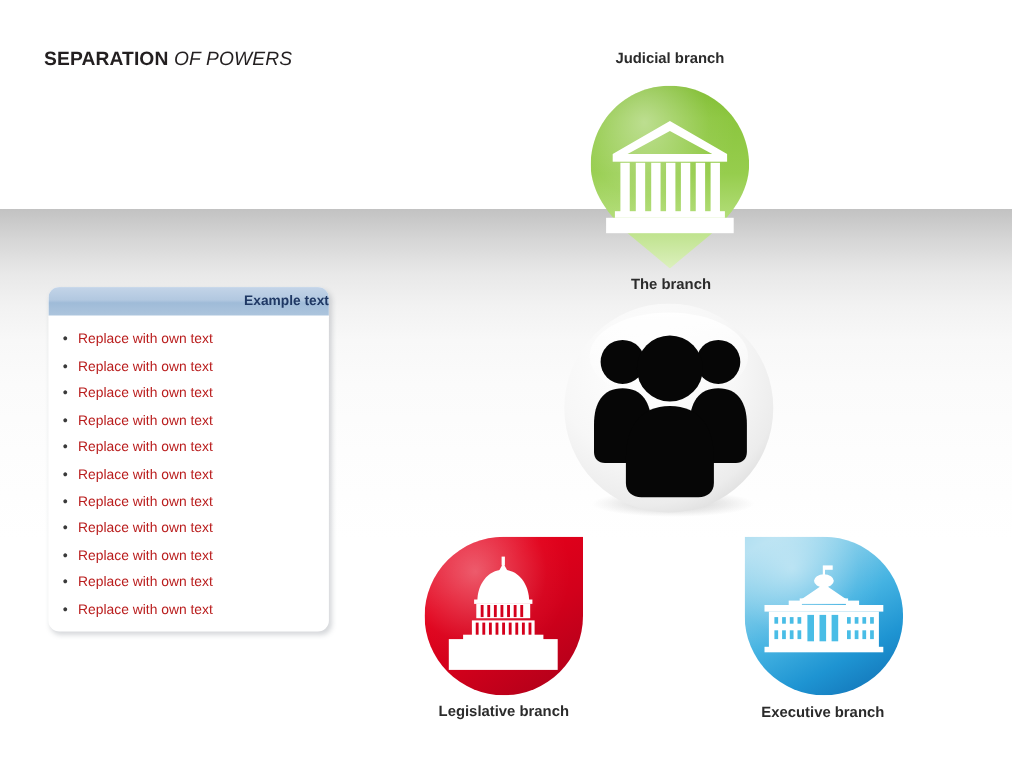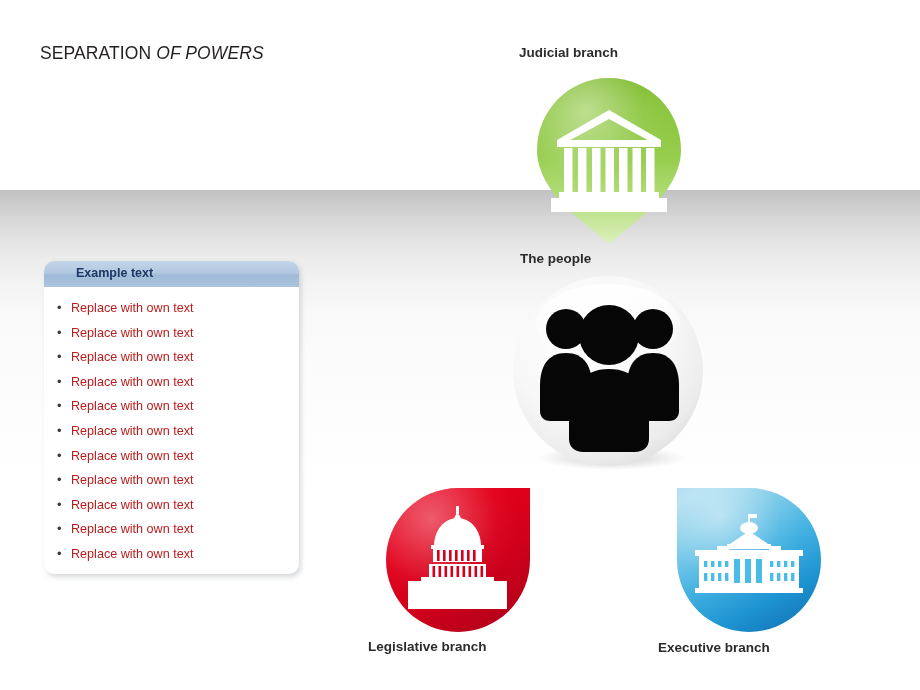--- a/index.html
+++ b/index.html
@@ -38,21 +38,21 @@
   
   #page-title {
     position: absolute;
     left: 40px;
     top: 43px;
     font-size: 17.5px;
     color: #231f20;
     letter-spacing: 0.1px;
     white-space: nowrap;
   }
-  #page-title .t-bold { font-weight: normal; }
+  #page-title .t-bold { font-weight: bold; }
   #page-title .t-norm { font-weight: normal; font-style: italic; }
 
   
   #example-panel {
     position: absolute;
     left: 44px;
     top: 261px;
     width: 255px;
     height: 313px;
     background: #ffffff;
@@ -64,25 +64,25 @@
     height: 27px;
     background: linear-gradient(to bottom, #c3d4e8 0%, #b2c8e0 45%, #9fbbd8 55%, #adc5dd 100%);
     border-bottom: 1px solid #ffffff;
     position: relative;
   }
   #panel-header-label {
     position: absolute;
     left: 0;
     right: 0;
     top: 5px;
-    text-align: left;
+    text-align: right;
     font-size: 12.5px;
     font-weight: bold;
     color: #1f3864;
-    padding-left: 32px;
+    padding-left: 22px;
   }
   #panel-body {
     padding: 13px 0 0 0;
   }
   .bullet-row {
     display: flex;
     align-items: baseline;
     height: 24.6px;
     padding-left: 13px;
   }
@@ -98,21 +98,21 @@
     color: #b91c1c;
   }
 
   
   .node-label {
     position: absolute;
     font-size: 13.5px;
     font-weight: bold;
     color: #2b2b2b;
     white-space: nowrap;
-    text-align: left;
+    text-align: center;
   }
 
   
   #judicial-group { position: absolute; left: 537px; top: 78px; width: 144px; height: 166px; }
   #people-group   { position: absolute; left: 512px; top: 276px; width: 196px; height: 196px; }
   #legislative-group { position: absolute; left: 386px; top: 488px; width: 144px; height: 144px; }
   #executive-group   { position: absolute; left: 677px; top: 488px; width: 144px; height: 144px; }
 
   .node-svg { display: block; width: 100%; height: 100%; }
 
@@ -227,21 +227,21 @@
       <rect x="82" y="70" width="8.5" height="45"></rect>
       <rect x="95.5" y="70" width="8.5" height="45"></rect>
       <rect x="109" y="70" width="8.5" height="45"></rect>
 
       <rect x="22" y="114" width="100" height="6"></rect>
       <rect x="14" y="120" width="116" height="14"></rect>
     </g>
   </svg>
 </div>
 
-<div class="node-label" id="people-label">The people</div>
+<div class="node-label" id="people-label">The branch</div>
 <div id="people-group">
   <svg class="node-svg" viewBox="0 0 196 196">
     <defs>
       <radialGradient id="gradSphere" cx="0.40" cy="0.32" r="0.78">
         <stop offset="0%" stop-color="#ffffff"></stop>
         <stop offset="55%" stop-color="#f7f7f7"></stop>
         <stop offset="82%" stop-color="#ececec"></stop>
         <stop offset="96%" stop-color="#dcdcdc"></stop>
         <stop offset="100%" stop-color="#cfcfcf"></stop>
       </radialGradient>

